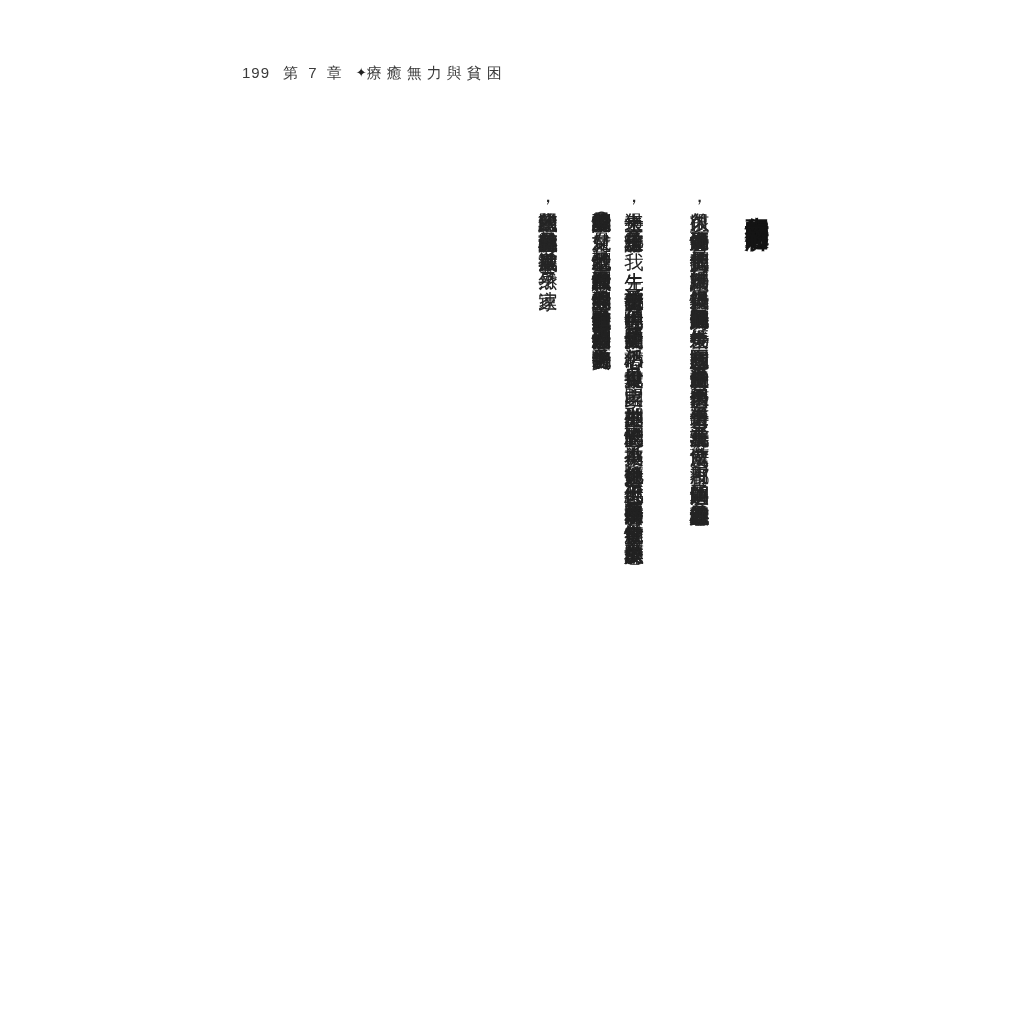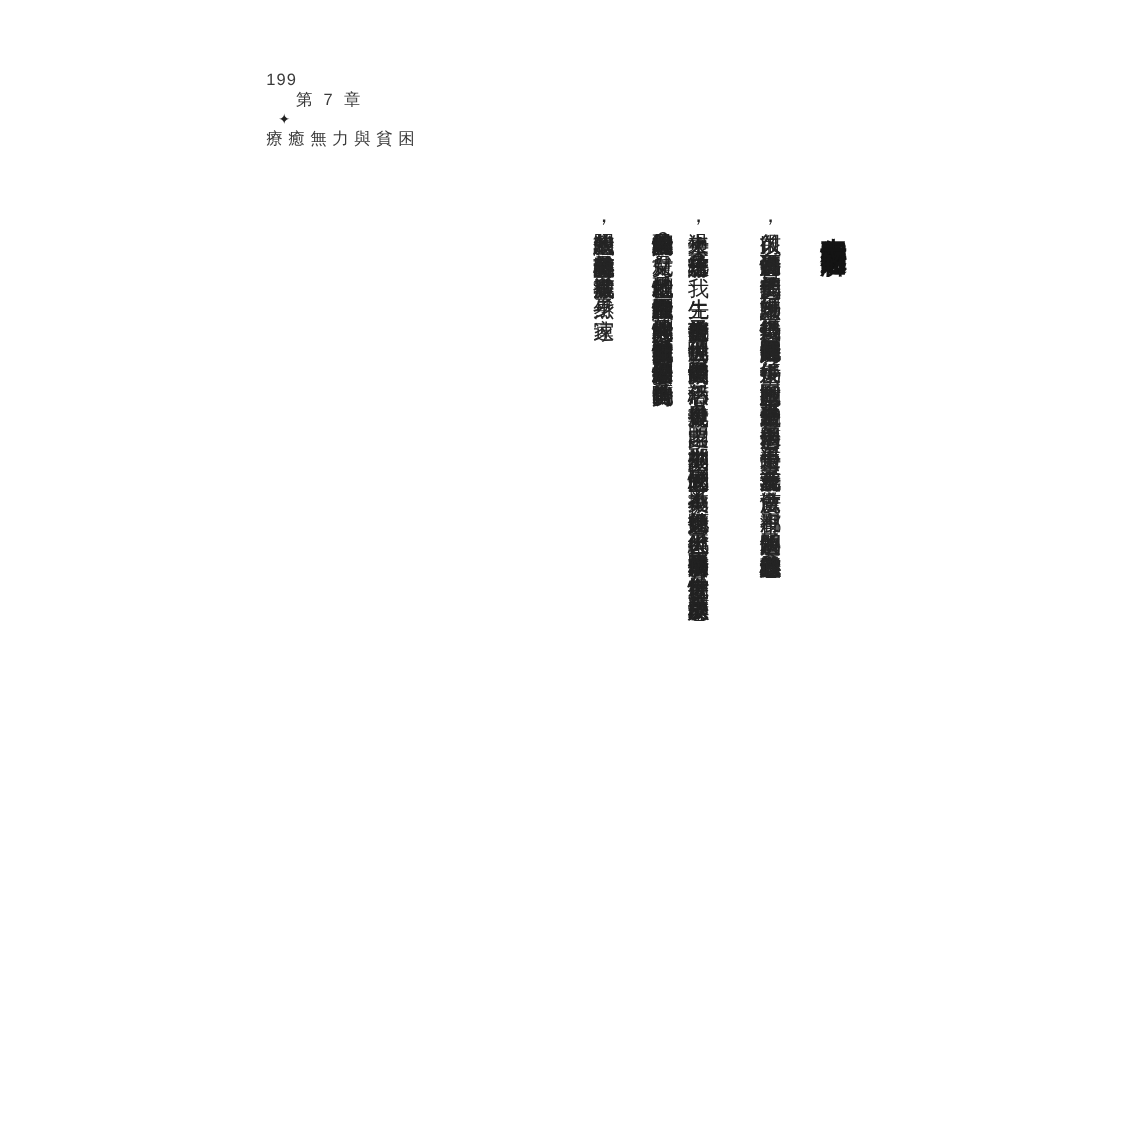--- a/index.html
+++ b/index.html
@@ -14,32 +14,32 @@
     overflow: hidden;
     font-family: "Liberation Serif", "DejaVu Serif", serif;
   }
 
   
   .running-header {
     position: absolute;
     left: 242px;
     top: 64px;
     display: flex;
+    align-items: center;
     color: #3a3a3a;
     font-family: "Liberation Sans", "DejaVu Sans", sans-serif;
     font-size: 15px;
     line-height: 18px;
     white-space: nowrap;
-    flex-direction: column;
   }
   .running-header .page-num {
     letter-spacing: 1px;
   }
   .running-header .chapter-label {
-    margin-left: 27px;
+    margin-left: 13px;
     letter-spacing: 3px;
   }
   .running-header .star {
     margin-left: 11px;
     font-size: 13px;
     color: #222222;
   }
   .running-header .chapter-title {
     margin-left: 0;
     letter-spacing: 5px;

